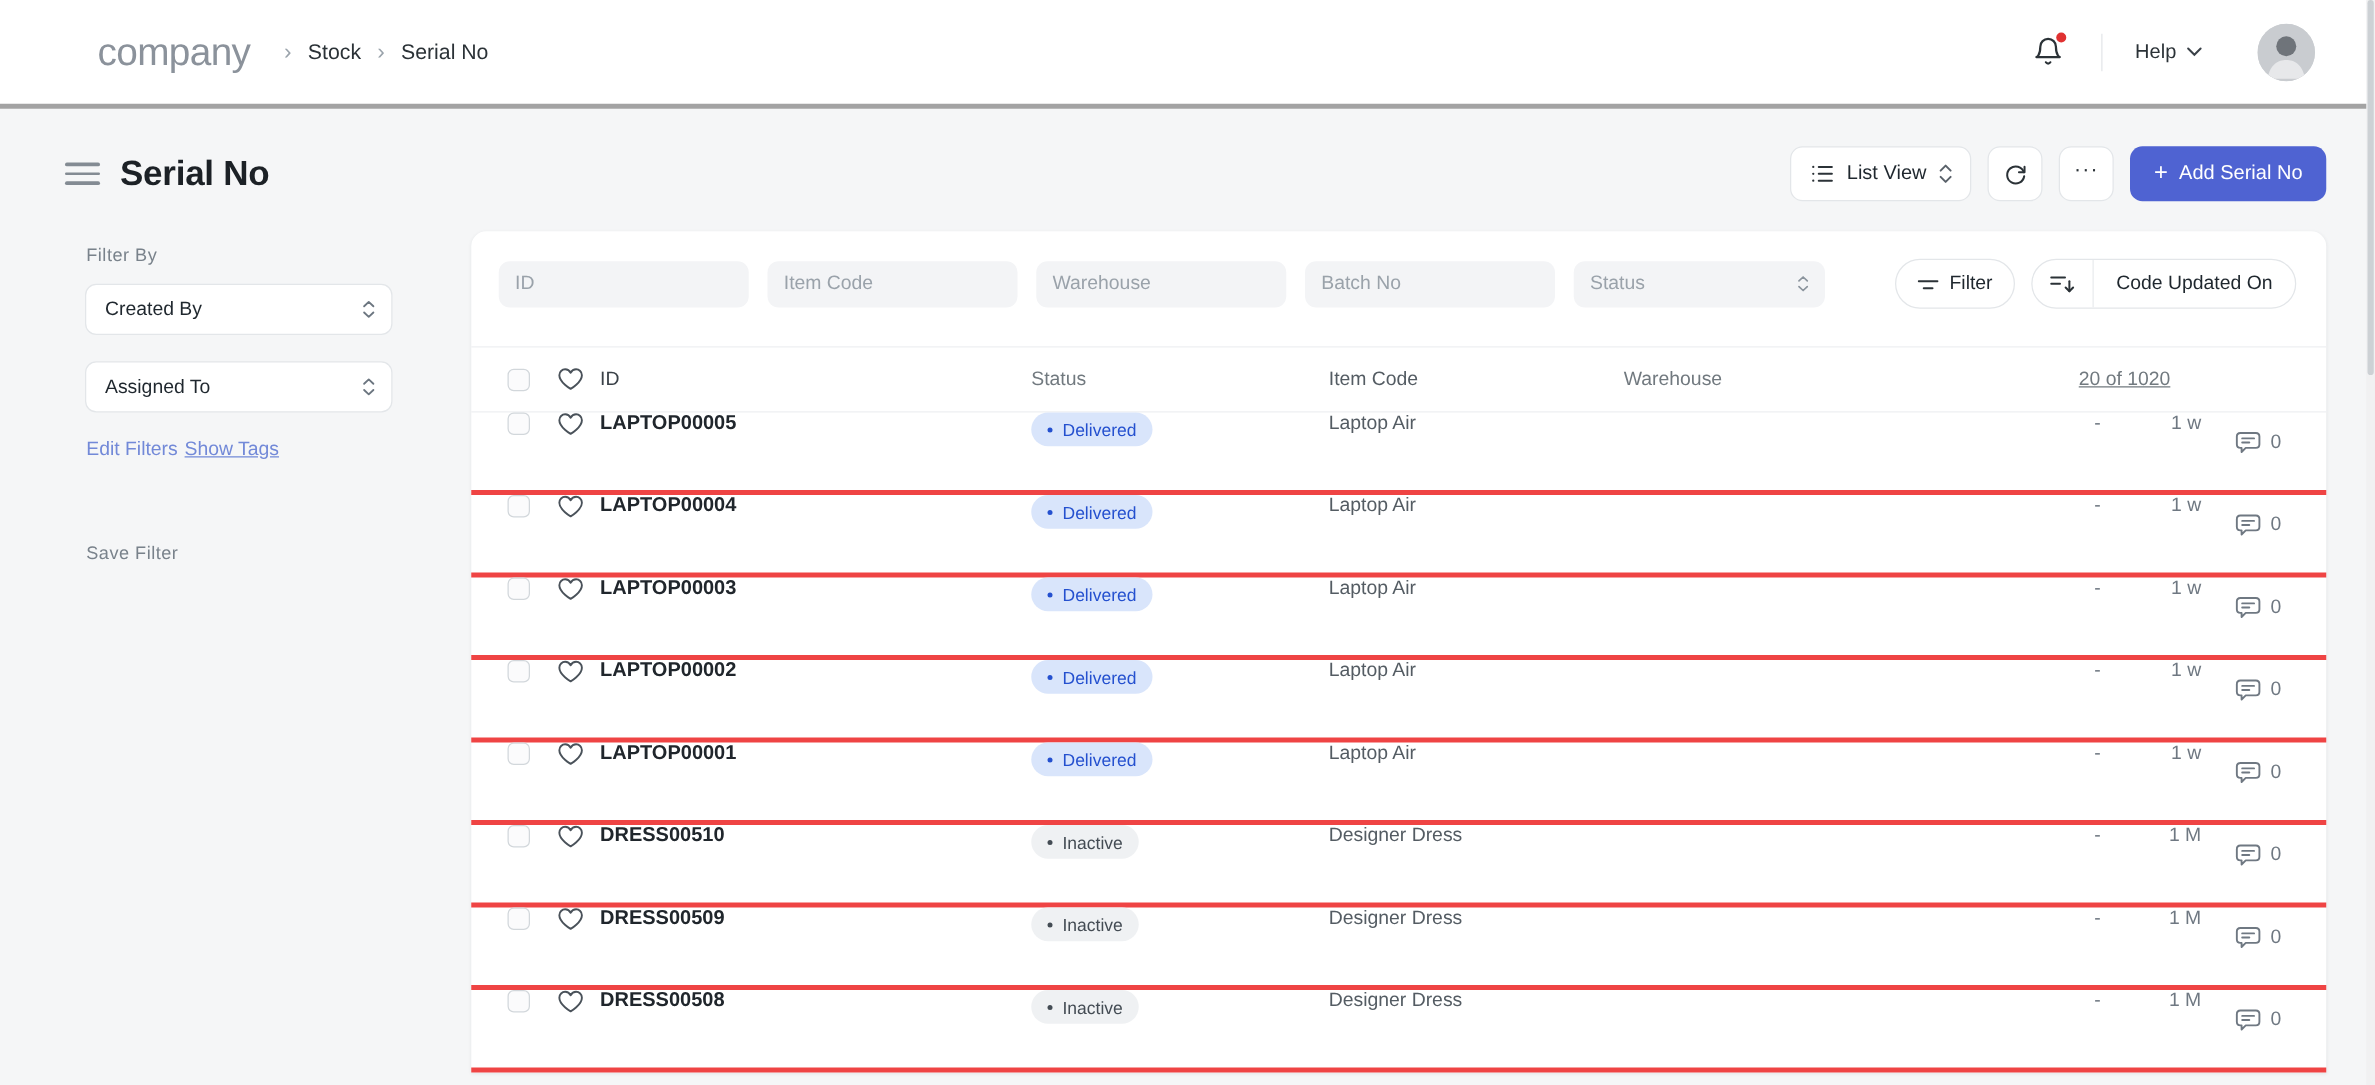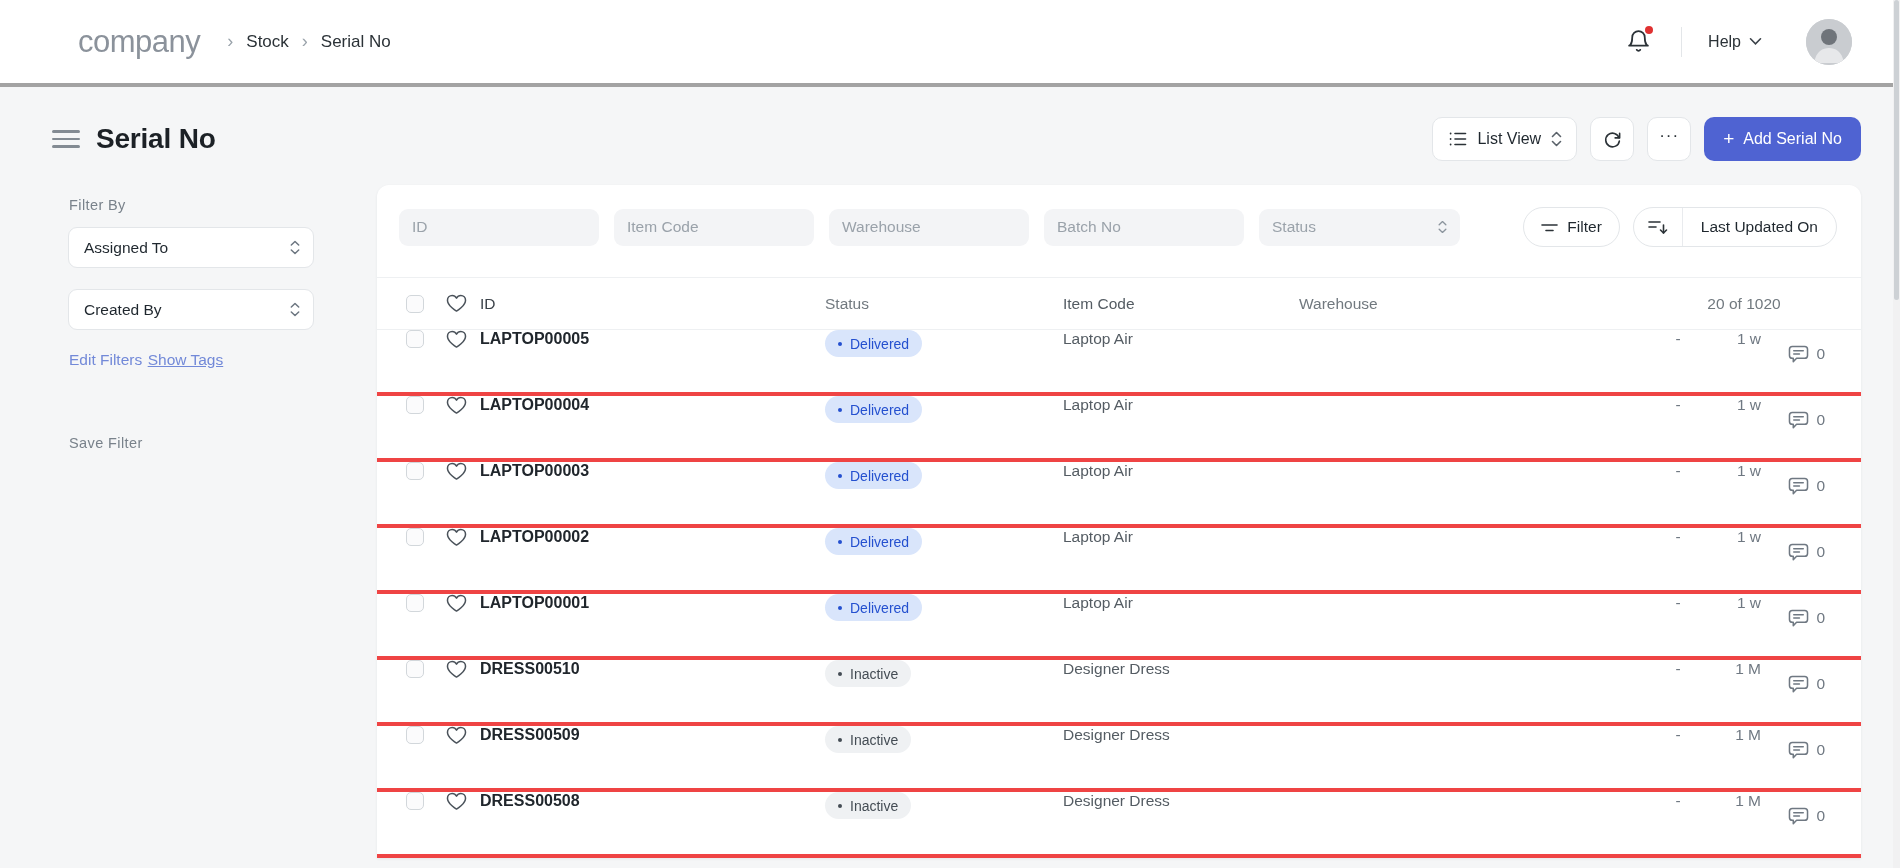--- a/index.html
+++ b/index.html
@@ -116,21 +116,21 @@
   }
   .heart { flex:none; margin-left:22px; cursor:pointer; }
   .cell-id { margin-left:13px; width:345px; flex:none; font-weight:700; color:#20262c; font-size:16px; }
   .thead .cell-id { font-weight:400; color:#3a4148; font-size:15.5px; }
   .cell-status { width:238px; flex:none; }
   .cell-item { width:236px; flex:none; color:#545c63; }
   .cell-warehouse { flex:1; }
   .cell-assigned { width:30px; flex:none; text-align:center; color:#6f7882; }
   .cell-modified { width:68px; flex:none; text-align:right; color:#6f7882; }
   .cell-comments { width:76px; flex:none; display:flex; align-items:center; justify-content:flex-end; gap:7px; padding-right:12px; color:#6f7882; }
-  .cell-count { width:174px; flex:none; text-align:center; padding-right:12px; color:#71797f; }
+  .cell-count { width:174px; flex:none; text-align:left; padding-right:12px; color:#71797f;text-decoration:underline; }
 
   .badge {
     display:inline-flex; align-items:center; gap:8px; height:27px; padding:0 13px;
     border-radius:13.5px; font-size:14px;
   }
   .badge .dot { width:4px; height:4px; border-radius:50%; background:currentColor; }
   .badge--blue { background:#d9e5fb; color:#2450cf; }
   .badge--gray { background:#eff1f3; color:#444c54; }
 
   
@@ -220,32 +220,32 @@
     </button>
   </div>
 </div>
 
 <div class="content">
 
   <div class="sidebar">
     <div class="side-label">Filter By</div>
 
     <div class="side-select">
-      <span>Assigned To</span>
+      <span>Created By</span>
       <span class="grow"></span>
       <span>
         <svg width="10" height="15" viewBox="0 0 10 15" fill="none" stroke="#6c7680" stroke-width="1.5" stroke-linecap="round" stroke-linejoin="round">
             <path d="M1.3 5 L5 1.5 L8.7 5"></path>
             <path d="M1.3 10 L5 13.5 L8.7 10"></path>
           </svg>
       </span>
     </div>
 
     <div class="side-select">
-      <span>Created By</span>
+      <span>Assigned To</span>
       <span class="grow"></span>
       <span>
         <svg width="10" height="15" viewBox="0 0 10 15" fill="none" stroke="#6c7680" stroke-width="1.5" stroke-linecap="round" stroke-linejoin="round">
             <path d="M1.3 5 L5 1.5 L8.7 5"></path>
             <path d="M1.3 10 L5 13.5 L8.7 10"></path>
           </svg>
       </span>
     </div>
 
     <a class="side-link">Edit Filters</a>
@@ -286,21 +286,21 @@
       <button class="btn btn-sm btn-sort" style="margin-left:13px;">
         <span class="sort-ic">
           <svg width="20" height="16" viewBox="0 0 20 16" fill="none" stroke="#2b3237" stroke-width="1.6" stroke-linecap="round" stroke-linejoin="round">
             <line x1="1" y1="3" x2="12" y2="3"></line>
               <line x1="1" y1="8" x2="8" y2="8"></line>
             <line x1="15.5" y1="6" x2="15.5" y2="14"></line>
               <path d="M12.5 11 L15.5 14 L18.5 11"></path>
           </svg>
         </span>
         <span class="sort-divider"></span>
-        <span class="sort-label">Last Updated On</span>
+        <span class="sort-label">Code Updated On</span>
       </button>
     </div>
 
     <div class="thead">
       <div class="checkbox"></div>
       <span class="heart">
         <svg width="21" height="19" viewBox="0 0 22 20" fill="none" stroke="#4a525a" stroke-width="1.6" stroke-linejoin="round">
           <path d="M11 18 C11 18 1.5 12.5 1.5 6.5 C1.5 3.6 3.8 1.5 6.4 1.5 C8.4 1.5 10.1 2.7 11 4.4 C11.9 2.7 13.6 1.5 15.6 1.5 C18.2 1.5 20.5 3.6 20.5 6.5 C20.5 12.5 11 18 11 18 Z"></path>
         </svg>
       </span>

